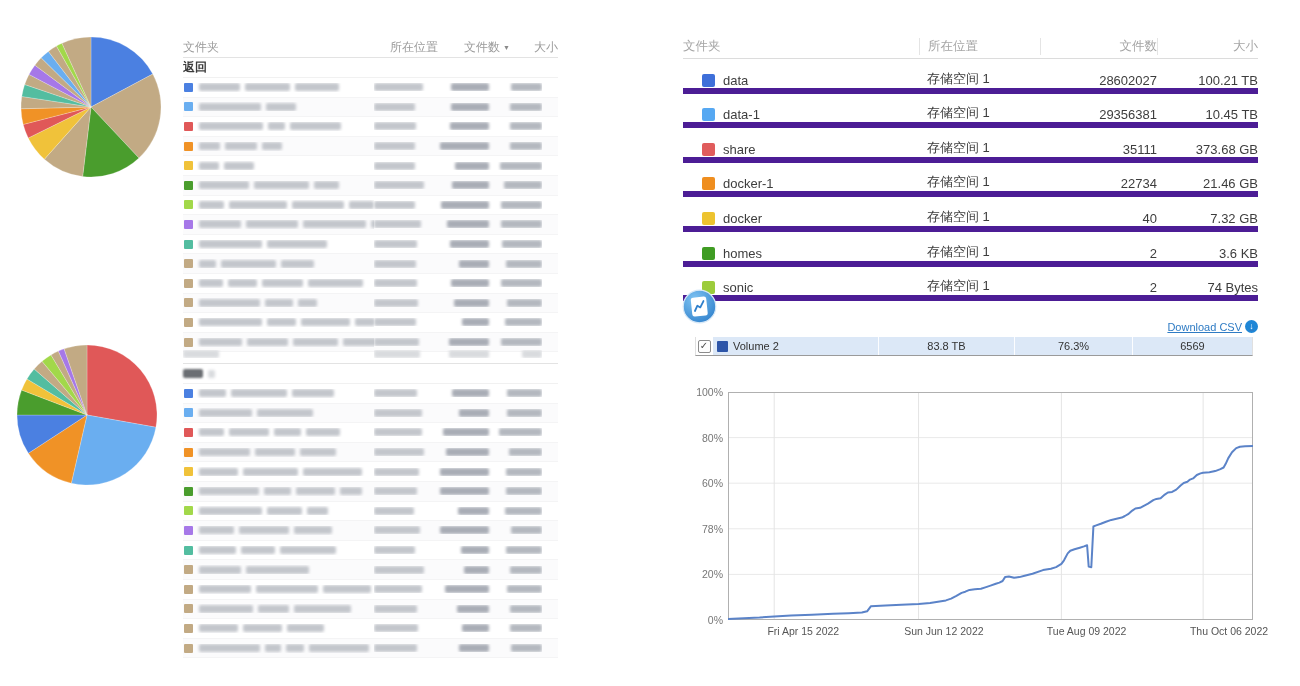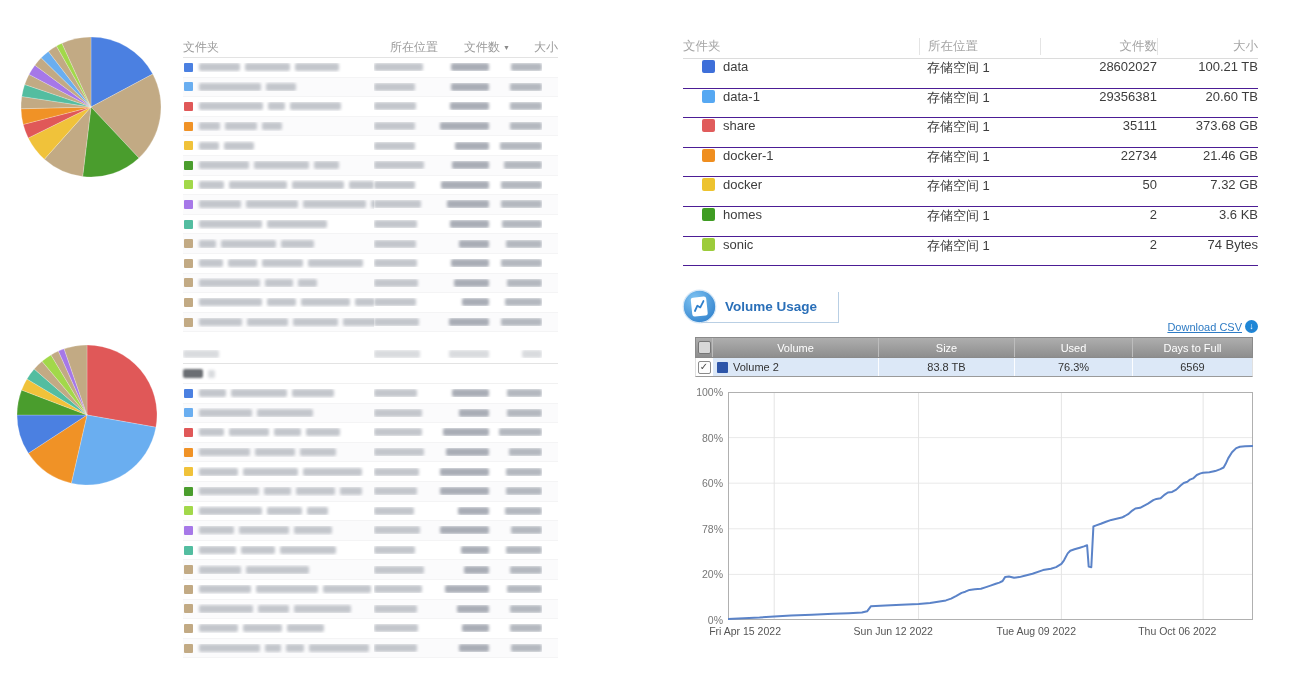--- a/index.html
+++ b/index.html
@@ -42,21 +42,21 @@
   #pie2{left:16px;top:344px;}
 
   
   #rtable{position:absolute;left:683px;top:35px;width:575px;font-size:13px;color:#3d3d3d;}
   .rhead{display:flex;height:23px;align-items:center;color:#a5a5a5;font-size:12.5px;border-bottom:1px solid #dcdcdc;}
   .rh{white-space:nowrap;box-sizing:border-box;}
   .rh-name{flex:1;}
   .rh-loc{width:121px;border-left:1px solid #e4e4e4;padding-left:8px;}
   .rh-count{width:117px;border-left:1px solid #e4e4e4;text-align:right;}
   .rh-size{width:101px;border-left:1px solid #e4e4e4;text-align:right;}
-  .rrow{display:flex;align-items:flex-start;height:28.6px;border-bottom:1px solid #4c1d95;padding-left:19px;}
+  .rrow{display:flex;align-items:flex-end;height:28.6px;border-bottom:6px solid #4c1d95;padding-left:19px;}
   .rchip{width:13px;height:13px;border-radius:2px;margin-right:8px;flex:none;}
   .rc{box-sizing:border-box;white-space:nowrap;}
   .rc-name{flex:1;display:flex;align-items:center;}
   .rc-loc{width:121px;padding-left:8px;}
   .rc-count{width:117px;text-align:right;}
   .rc-size{width:101px;text-align:right;}
 
   
   #vu-icon{position:absolute;left:682px;top:289px;}
   #vu-tab{position:absolute;left:701px;top:292px;width:137px;height:30px;
@@ -89,21 +89,21 @@
   .vc-days{flex:1;background:#dce8f7;}
   .cb{width:11px;height:11px;border:1px solid #8b8b8b;border-radius:2px;background:#fdfdfd;
       font-size:10px;line-height:10px;text-align:center;color:#4a4a4a;}
   .cb-head{background:#d8d8d8;border-color:#777;}
   .vchip{width:11px;height:11px;border-radius:1px;background:#2d55a8;margin-right:5px;flex:none;}
 
   
   #chart{position:absolute;left:695px;top:390px;width:563px;height:256px;}
   #chart-svg{position:absolute;left:33px;top:2px;}
   .ylabel{position:absolute;left:0;width:28px;text-align:right;font-size:10.5px;color:#777;}
-  .xlabel{position:absolute;width:130px;text-align:left;font-size:10.5px;color:#555;top:235px;}
+  .xlabel{position:absolute;width:130px;text-align:right;font-size:10.5px;color:#555;top:235px;}
 </style>
 </head>
 <body>
 
 <div class="screen">
 
   <svg id="pie1" class="pie" width="142" height="142" viewBox="0 0 142 142">
       <path d="M 71 71 L 71.00 1.00 A 70 70 0 0 1 132.76 38.05 Z" fill="#4b80e1" stroke="rgba(255,255,255,0.45)" stroke-width="0.5"></path>
       <path d="M 71 71 L 132.76 38.05 A 70 70 0 0 1 118.92 122.03 Z" fill="#c2aa84" stroke="rgba(255,255,255,0.45)" stroke-width="0.5"></path>
       <path d="M 71 71 L 118.92 122.03 A 70 70 0 0 1 62.66 140.50 Z" fill="#4a9d2d" stroke="rgba(255,255,255,0.45)" stroke-width="0.5"></path>
@@ -122,20 +122,21 @@
       <path d="M 71 71 L 41.99 7.29 A 70 70 0 0 1 71.00 1.00 Z" fill="#c2aa84" stroke="rgba(255,255,255,0.45)" stroke-width="0.5"></path>
     </svg>
 
   <div class="ltable" id="ltable1">
     <div class="lhead">
       <div class="lh lh-folder">文件夹</div>
       <div class="lh lh-loc">所在位置</div>
       <div class="lh lh-count"><span>文件数</span><span class="sortarrow">▼</span></div>
       <div class="lh lh-size">大小</div>
     </div>
+    <div class="backrow">返回</div>
     <div id="lrows1">
         <div class="lrow">
           <div class="lcell lcell-folder">
             <span class="lchip" style="background: rgb(75, 128, 225);"></span>
             <span class="blur-block" style="width: 41px;"></span>
             <span class="blur-block" style="width: 45px;"></span>
             <span class="blur-block" style="width: 44px;"></span>
           </div>
           <div class="lcell lcell-loc">
             <span class="blur-block" style="width: 49px;"></span>
@@ -667,21 +668,21 @@
           <div class="rc rc-count">28602027</div>
           <div class="rc rc-size">100.21 TB</div>
         </div>
         <div class="rrow">
           <div class="rc rc-name">
             <span class="rchip" style="background: rgb(86, 168, 242);"></span>
             <span>data-1</span>
           </div>
           <div class="rc rc-loc">存储空间 1</div>
           <div class="rc rc-count">29356381</div>
-          <div class="rc rc-size">20.60 TB</div>
+          <div class="rc rc-size">10.45 TB</div>
         </div>
         <div class="rrow">
           <div class="rc rc-name">
             <span class="rchip" style="background: rgb(224, 92, 92);"></span>
             <span>share</span>
           </div>
           <div class="rc rc-loc">存储空间 1</div>
           <div class="rc rc-count">35111</div>
           <div class="rc rc-size">373.68 GB</div>
         </div>
@@ -693,21 +694,21 @@
           <div class="rc rc-loc">存储空间 1</div>
           <div class="rc rc-count">22734</div>
           <div class="rc rc-size">21.46 GB</div>
         </div>
         <div class="rrow">
           <div class="rc rc-name">
             <span class="rchip" style="background: rgb(237, 195, 47);"></span>
             <span>docker</span>
           </div>
           <div class="rc rc-loc">存储空间 1</div>
-          <div class="rc rc-count">50</div>
+          <div class="rc rc-count">40</div>
           <div class="rc rc-size">7.32 GB</div>
         </div>
         <div class="rrow">
           <div class="rc rc-name">
             <span class="rchip" style="background: rgb(63, 156, 35);"></span>
             <span>homes</span>
           </div>
           <div class="rc rc-loc">存储空间 1</div>
           <div class="rc rc-count">2</div>
           <div class="rc rc-size">3.6 KB</div>
@@ -730,39 +731,27 @@
         <stop offset="0" stop-color="#7ec3f2"></stop>
           <stop offset="1" stop-color="#2e7fcb"></stop>
       </radialGradient>
     </defs>
     <circle cx="17.5" cy="17.5" r="16.3" fill="url(#vug)" stroke="#d7e8f7" stroke-width="1.2"></circle>
     <g transform="rotate(-6 17.5 17.5)">
       <rect x="9.5" y="8" width="15.5" height="19" rx="2.5" fill="#ffffff"></rect>
       <polyline points="12.5,21.5 15.5,16.5 18.2,18.5 22,12.5" fill="none" stroke="#2e7fcb" stroke-width="1.8" stroke-linecap="round" stroke-linejoin="round"></polyline>
     </g>
   </svg>
-  <div id="vu-tab">
-    <span class="vu-label">Volume Usage</span>
-  </div>
 
   <div id="csv-link">
     <span>Download CSV</span>
     <span class="csv-icon">↓</span>
   </div>
 
   <div id="vtable">
-    <div class="vhead">
-      <div class="vh vh-check">
-          <span class="cb cb-head"></span>
-        </div>
-      <div class="vh vh-vol">Volume</div>
-      <div class="vh vh-size">Size</div>
-      <div class="vh vh-used">Used</div>
-      <div class="vh vh-days">Days to Full</div>
-    </div>
     <div class="vrow">
       <div class="vc vc-check">
           <span class="cb">✓</span>
         </div>
       <div class="vc vc-vol">
         <span class="vchip"></span>
         <span>Volume 2</span>
       </div>
       <div class="vc vc-size">83.8 TB</div>
       <div class="vc vc-used">76.3%</div>

